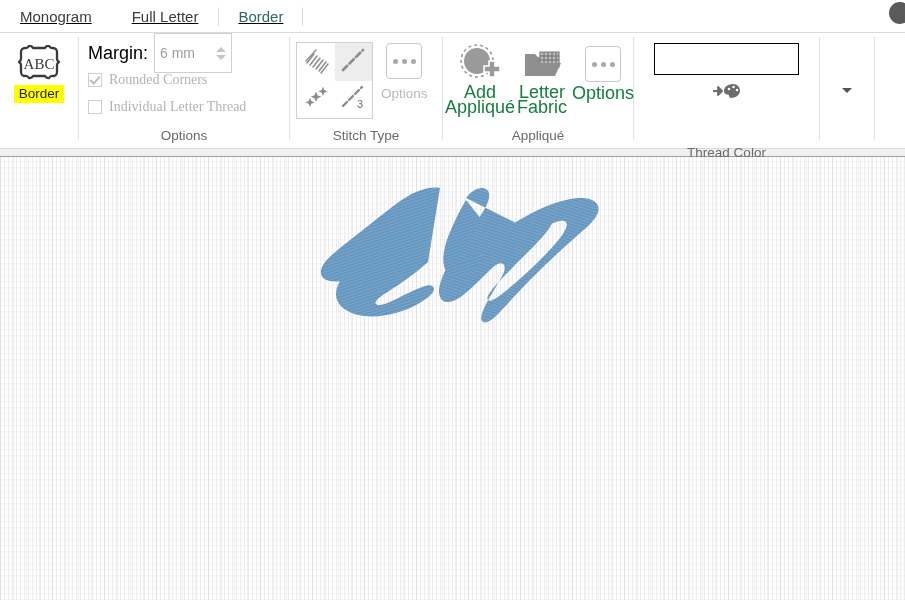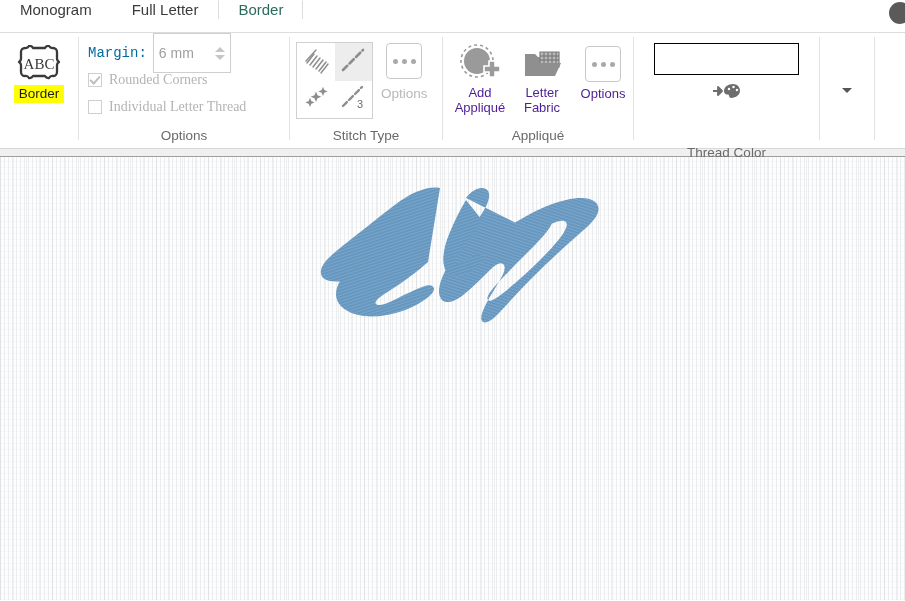--- a/index.html
+++ b/index.html
@@ -20,22 +20,23 @@
     height: 601px;
   }
 
   
   .tabbar {
     position: relative;
     height: 33px;
     background: #ffffff;
     border-bottom: 1px solid #dcdcdc;
     display: flex;
-    align-items: flex-start;
-    box-sizing: border-box;
+    align-items: center;
+    box-sizing: border-box;
+    text-decoration: underline;
   }
   .tab {
     display: flex;
     align-items: center;
     justify-content: center;
     padding: 0 19px;
     font-size: 15px;
     color: #3b3b3b;
     cursor: default;
     box-sizing: border-box;
@@ -126,25 +127,24 @@
   
   .g-options { width: 210px; }
   .opt-rows {
     padding: 6px 0 0 9px;
     display: flex;
     flex-direction: column;
     gap: 7px;
   }
   .opt-row { display: flex; align-items: center; height: 20px; }
   .opt-label {
-    font-size: 14px;
-    color: #0369a1;
+    font-size: 18px;
+    color: #000000;
     margin-right: 6px;
     white-space: nowrap;
-    font-family: Liberation Mono, monospace;
   }
   .spinner {
     position: relative;
     width: 78px;
     height: 40px;
     border: 1px solid #cfcfcf;
     background: #fff;
     box-sizing: border-box;
     display: flex;
     align-items: center;
@@ -240,22 +240,22 @@
   .appl-wrap { display: flex; align-items: flex-start; padding: 6px 0 0 8px; gap: 4px; }
   .appl-btn {
     width: 58px;
     display: flex;
     flex-direction: column;
     align-items: center;
     cursor: default;
   }
   .appl-icon { height: 40px; display:flex; align-items:center; justify-content:center; }
   .appl-label {
-    font-size: 13px;
-    color: #4c1d95;
+    font-size: 18px;
+    color: #15803d;
     text-align: center;
     line-height: 15px;
     margin-top: 2px;
   }
   .appl-btn.opt3 { width: 56px; }
   .appl-btn.opt3 .appl-icon { padding-top: 1px; }
 
   
   .g-thread { width: 185px; gap: 42px; }
   .thread-wrap {

